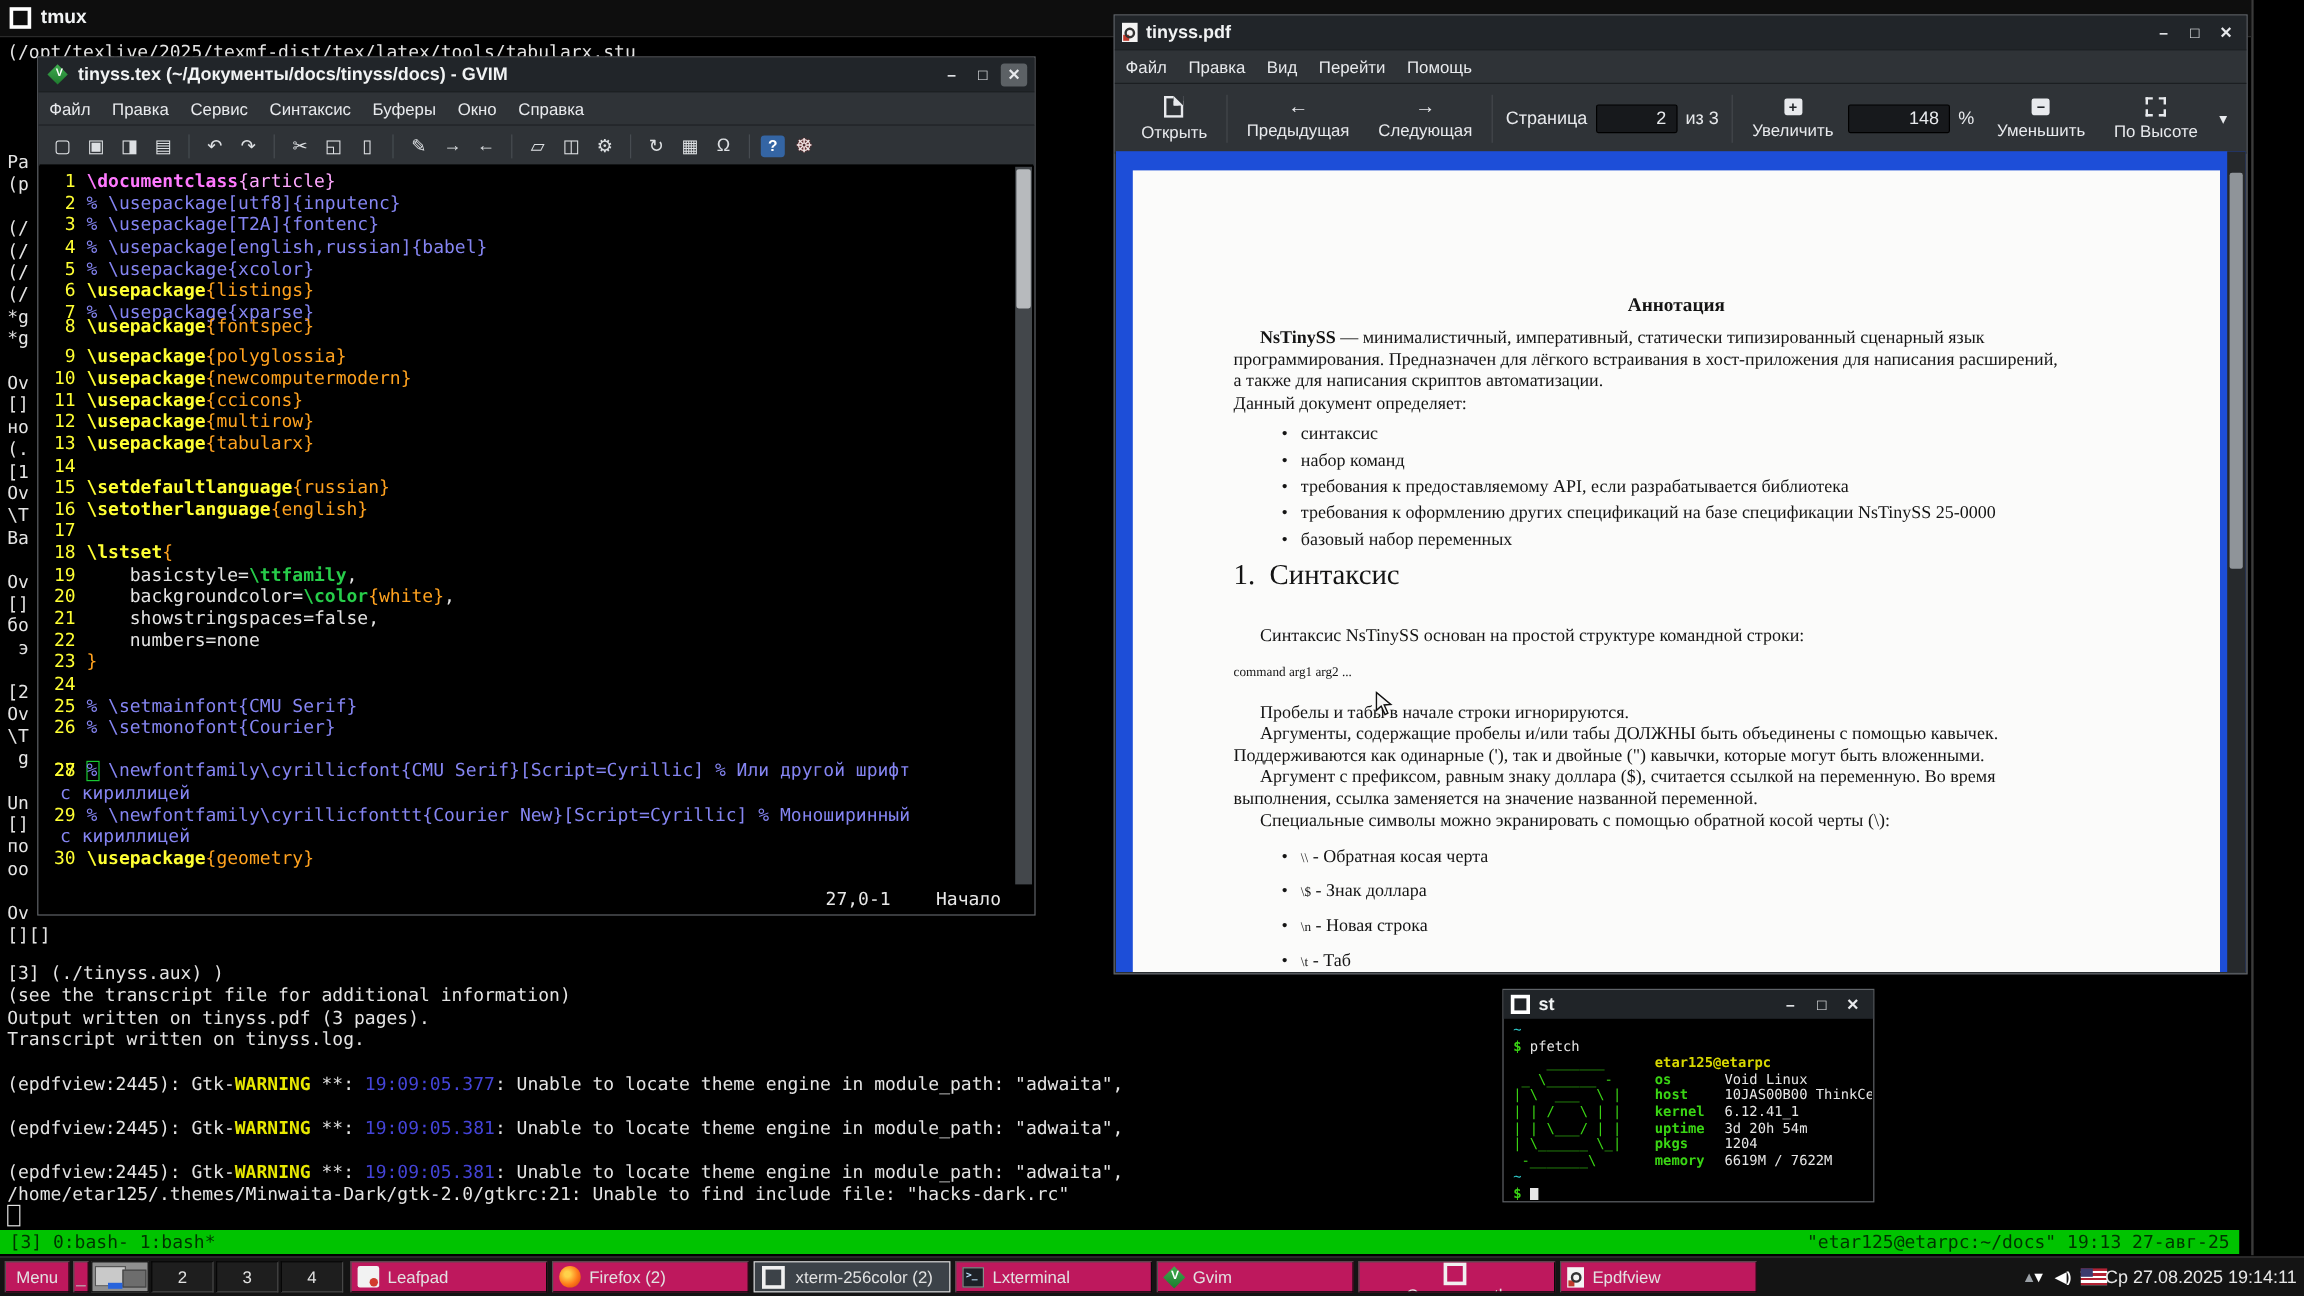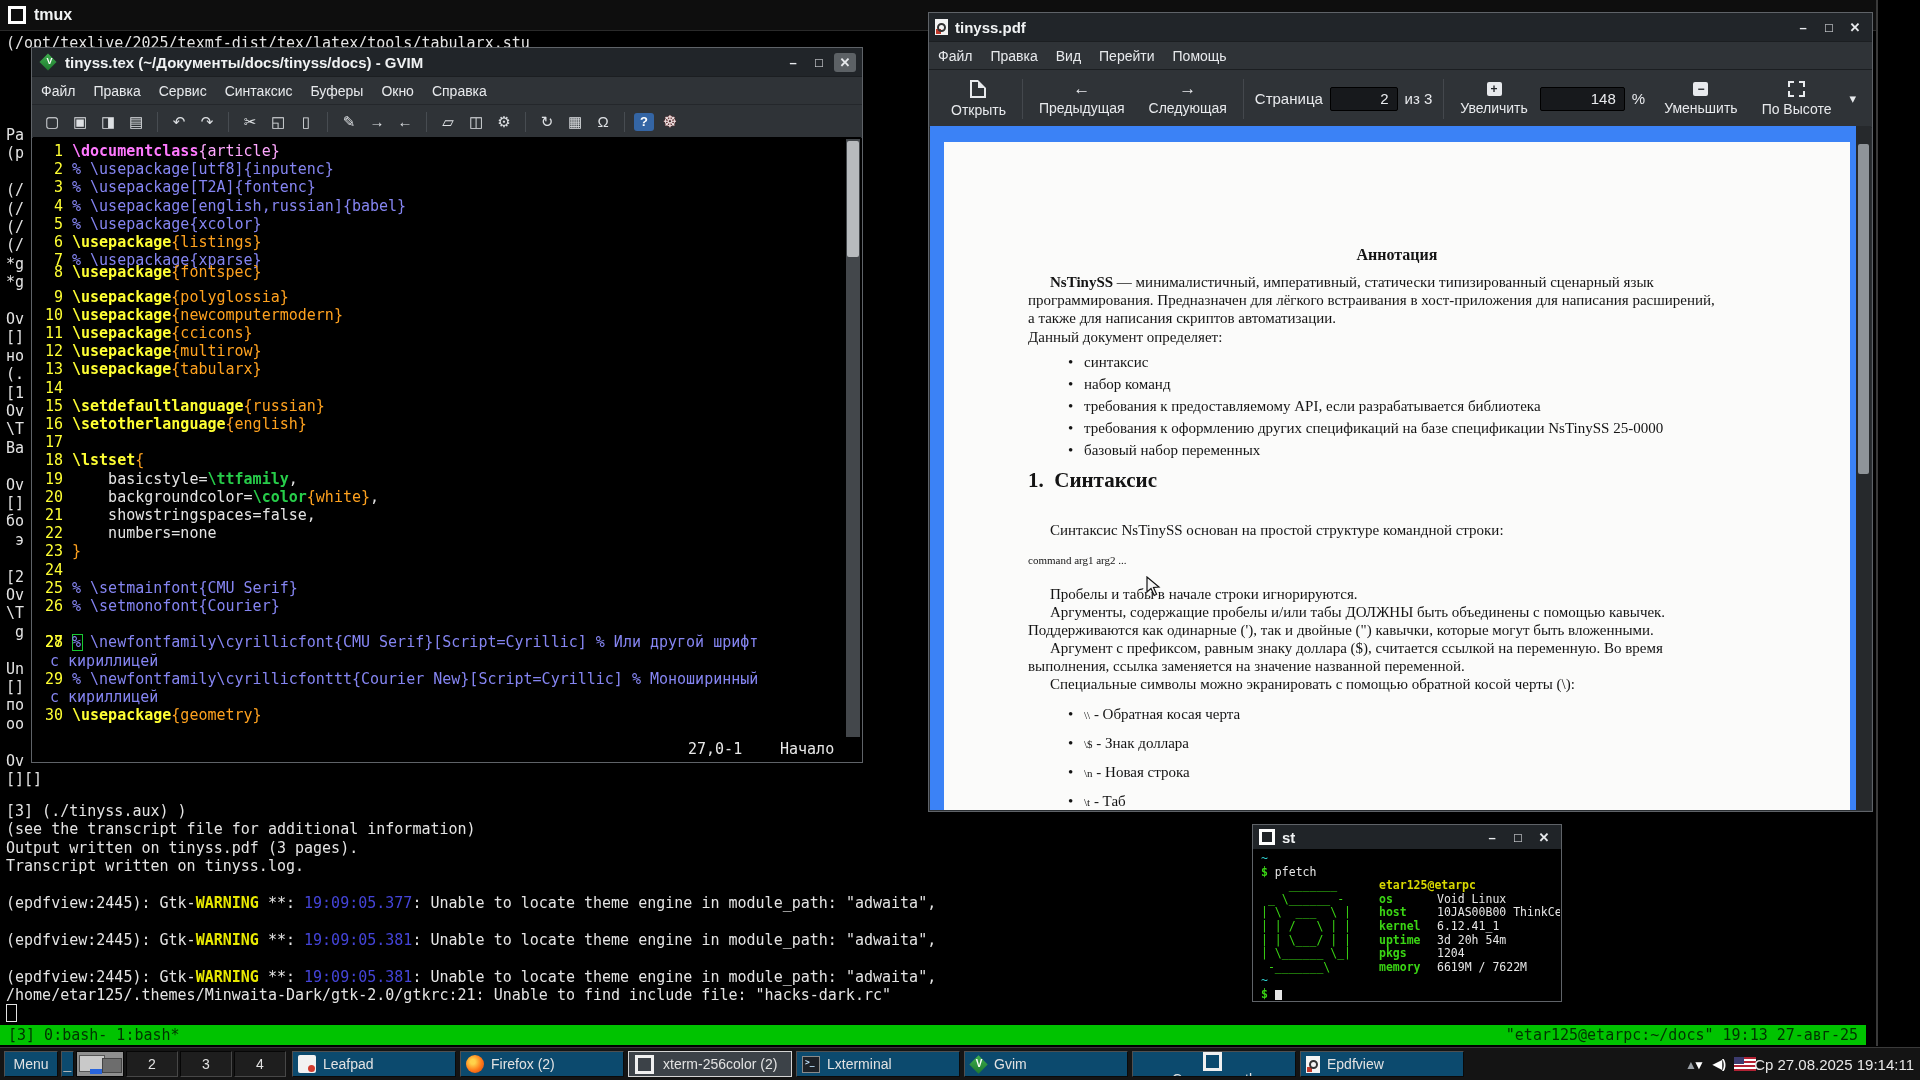--- a/index.html
+++ b/index.html
@@ -53,21 +53,21 @@
     display:flex;align-items:center;justify-content:center;border-radius:2px;line-height:12px}
   .tb-fit{width:13px;height:12px;border:2px dashed #e8eaed}
   .pdf-doc-icon{width:12px;height:14px;border:2px solid #e8eaed;position:relative}
   .pdf-doc-icon:after{content:"";position:absolute;right:-2px;top:-2px;border:4px solid #2f3337;
     border-left-color:#e8eaed;border-bottom-color:#e8eaed}
   .tb-sep{width:1px;height:40px;background:#44484d;margin:0 4px}
   .tb-label{color:#e8eaed;font-size:15px;padding:0 7px;white-space:nowrap}
   .tb-input{width:70px;height:24px;background:#17191c;border:1px solid #000;border-radius:2px;
     color:#e8eaed;font-size:15px;display:flex;align-items:center;justify-content:flex-end;padding:0 8px;box-sizing:border-box}
   .tb-caret{margin-left:auto;color:#e8eaed;font-size:13px;padding:0 6px}
-  #pdf-content{position:absolute;left:1px;right:1px;top:113px;bottom:1px;background:#3b82f6;overflow:hidden}
+  #pdf-content{position:absolute;left:1px;right:1px;top:113px;bottom:1px;background:#1d4ed8;overflow:hidden}
   #pdf-page{position:absolute;left:14px;top:16px;width:906px;height:670px;background:#fbfbfa;overflow:hidden}
   .prow{position:absolute;font-family:"Liberation Serif",serif;font-size:15px;line-height:17px;
     color:#141414;white-space:pre}
   .prow .b{font-weight:bold}
   .pmono{font-family:Liberation Serif, serif;font-size:11px}
   #pdf-scroll{position:absolute;right:0;top:0;width:15px;height:100%;background:#26292c}
   #pdf-thumb{position:absolute;left:2px;right:2px;top:18px;height:330px;background:#8f9499;border-radius:2px}
   .wic-pdf{width:13px;height:16px;background:#f4f4f4;position:relative;flex:none}
   .wic-pdf:before{content:"";position:absolute;left:1px;bottom:1px;width:5px;height:5px;background:#c0392b}
   .wic-pdf:after{content:"";position:absolute;right:2px;top:4px;width:5px;height:5px;border:2px solid #333;border-radius:50%}
@@ -76,21 +76,21 @@
   #st-win .titlebar{height:24px;background:#202428}
   .strow{position:absolute;left:7px;white-space:pre;font-family:"DejaVu Sans Mono",monospace;
     font-size:11.5px;line-height:13.5px}
   .st-cyan{color:#2fd0d0}.st-grn{color:#3ad514;font-weight:bold}.st-wht{color:#e6e6e6}
   .st-ttl{color:#d8d800;font-weight:bold}.st-art{color:#3ad514}
   .st-lbl{display:inline-block;width:58px;color:#3ad514;font-weight:bold}
   .st-info{position:absolute;left:118px;top:0}
   .st-cur{display:inline-block;width:7px;height:11px;background:#e6e6e6;vertical-align:text-bottom}
   
   #taskbar{position:absolute;left:0;top:1047px;width:1920px;height:33px;background:#141414;border-top:1px solid #3a3a3a;box-sizing:border-box}
-  .tk-btn{position:absolute;top:3px;height:26px;background:#0c4a6e;border:1px solid;
+  .tk-btn{position:absolute;top:3px;height:26px;background:#be185d;border:1px solid;
     border-color:#505050 #0a0a0a #0a0a0a #505050;box-sizing:border-box;display:flex;align-items:center;
     color:#e2e2e2;font-size:14px;white-space:nowrap;overflow:hidden}
   .tk-btn.active{background:#3c4248;border-color:#d4d4d4}
   .tk-desk{justify-content:center;background:#1e1e1e;border-color:#060606 #474747 #474747 #060606}
   #tk-pager{position:absolute;left:76px;top:3px;width:48px;height:26px;background:#8f8f8f;border:1px solid #060606;box-sizing:border-box}
   #tk-pager .pw1{position:absolute;left:2px;top:3px;width:24px;height:15px;background:#c9c9c9;border:1px solid #555}
   #tk-pager .pw2{position:absolute;left:25px;top:6px;width:18px;height:13px;background:#6d6d6d;border:1px solid #444}
   #tk-pager .pbar{position:absolute;left:13px;bottom:2px;width:12px;height:5px;background:#2864dc}
   .ic{width:18px;height:18px;margin:0 7px 0 5px;position:relative;flex:none}
   .ic-leafpad{background:#f2f2f2;border-radius:2px}
@@ -336,21 +336,21 @@
         <div class="prow" style="left: 124px; top: 212px;">•</div>
         <div class="prow" style="left: 140px; top: 212px;">синтаксис</div>
         <div class="prow" style="left: 124px; top: 234px;">•</div>
         <div class="prow" style="left: 140px; top: 234px;">набор команд</div>
         <div class="prow" style="left: 124px; top: 256px;">•</div>
         <div class="prow" style="left: 140px; top: 256px;">требования к предоставляемому API, если разрабатывается библиотека</div>
         <div class="prow" style="left: 124px; top: 278px;">•</div>
         <div class="prow" style="left: 140px; top: 278px;">требования к оформлению других спецификаций на базе спецификации NsTinySS 25-0000</div>
         <div class="prow" style="left: 124px; top: 300px;">•</div>
         <div class="prow" style="left: 140px; top: 300px;">базовый набор переменных</div>
-        <div class="prow" style="top: 330px; left: 84px; font-weight: bold; font-size: 21px;">1.  Синтаксис</div>
+        <div class="prow" style="top: 330px; left: 84px; font-weight: normal; font-size: 24px;">1.  Синтаксис</div>
         <div class="prow" style="top: 380px; left: 106px;">Синтаксис NsTinySS основан на простой структуре командной строки:</div>
         <div class="prow pmono" style="top: 410px; left: 84px;">command arg1 arg2 ...</div>
         <div class="prow" style="top: 444px; left: 106px;">Пробелы и табы в начале строки игнорируются.</div>
         <div class="prow" style="top: 462px; left: 106px;">Аргументы, содержащие пробелы и/или табы ДОЛЖНЫ быть объединены с помощью кавычек.</div>
         <div class="prow" style="top: 480px; left: 84px;">Поддерживаются как одинарные ('), так и двойные (") кавычки, которые могут быть вложенными.</div>
         <div class="prow" style="top: 498px; left: 106px;">Аргумент с префиксом, равным знаку доллара ($), считается ссылкой на переменную. Во время</div>
         <div class="prow" style="top: 516px; left: 84px;">выполнения, ссылка заменяется на значение названной переменной.</div>
         <div class="prow" style="top: 534px; left: 106px;">Специальные символы можно экранировать с помощью обратной косой черты (\):</div>
         <div class="prow" style="left: 124px; top: 564px;">•</div>
         <div class="prow" style="left: 140px; top: 564px;"><span class="pmono">\\</span><span> - Обратная косая черта</span></div>

